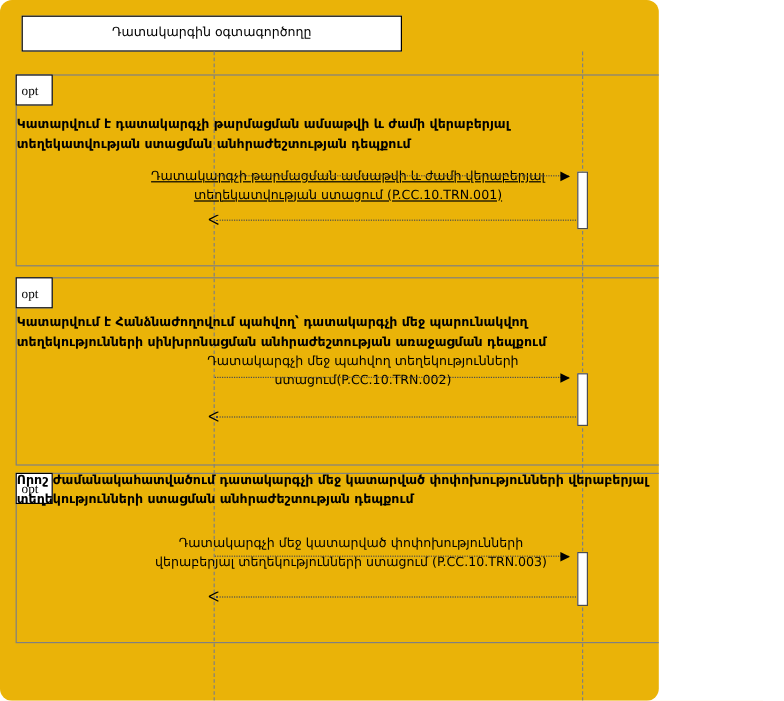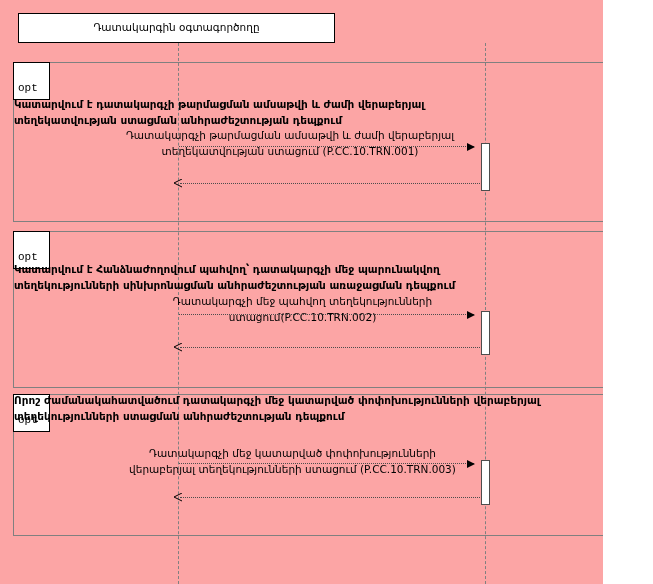--- a/index.html
+++ b/index.html
@@ -5,24 +5,25 @@
   html, body {
     margin: 0;
     padding: 0;
     background: #ffffff;
   }
   body {
     font-family: "DejaVu Sans", sans-serif;
   }
   #diagram {
     position: relative;
-    width: 603px;
+    width: 549px;
     height: 584px;
-    background: #fca5a5;
+    background: #eab308;
     overflow: hidden;
+    border-radius: 10px;
   }
 
   
   .participant {
     position: absolute;
     box-sizing: border-box;
     border: 1px solid #000000;
     background: #ffffff;
     display: flex;
     align-items: center;
@@ -69,22 +70,22 @@
   .opt-tag {
     position: absolute;
     left: -1px;
     top: -1px;
     box-sizing: border-box;
     border: 1px solid #000000;
     background: #ffffff;
     font-size: 11px;
     line-height: 1;
     color: #000000;
-    padding: 20px 11px 5px 4px;
-    font-family: Liberation Mono, monospace;
+    padding: 8px 11px 5px 4px;
+    font-family: Liberation Serif, serif;
   }
   .guard {
     position: absolute;
     left: 14px;
     width: 600px;
     font-size: 10.5px;
     line-height: 1.55;
     color: #000000;
     white-space: pre-line;
     font-weight: bold;
@@ -158,21 +159,21 @@
 
 
   <div class="lifeline" id="lifeline-user"></div>
   <div class="lifeline" id="lifeline-owner"></div>
 
   <div class="opt-frame" style="top:62px; height:160px;">
     <div class="opt-tag">opt</div>
   </div>
   <div class="guard" style="top:96px;">Կատարվում է դատակարգչի թարմացման ամսաթվի և ժամի վերաբերյալ
 տեղեկատվության ստացման անհրաժեշտության դեպքում</div>
-  <div class="msg-label" style="left:95px; top:128px; width:390px;">Դատակարգչի թարմացման ամսաթվի և ժամի վերաբերյալ
+  <div class="msg-label" style="left:95px; top:140px; width:390px;text-decoration:underline;">Դատակարգչի թարմացման ամսաթվի և ժամի վերաբերյալ
 տեղեկատվության ստացում (P.CC.10.TRN.001)</div>
   <div class="activation" style="left:481px; top:143px; height:48px;"></div>
   <div class="msg-call" style="left:179px; top:146px; width:295px;"></div>
   <div class="msg-return" style="left:180px; top:183px; width:300px;"></div>
   <div class="ret-head" style="left:174px; top:179px;">
     <svg width="9" height="9" viewBox="0 0 9 9">
       <path d="M8 0 L0 4 L8 8" fill="none" stroke="#000000" stroke-width="1"></path>
     </svg>
   </div>
 

